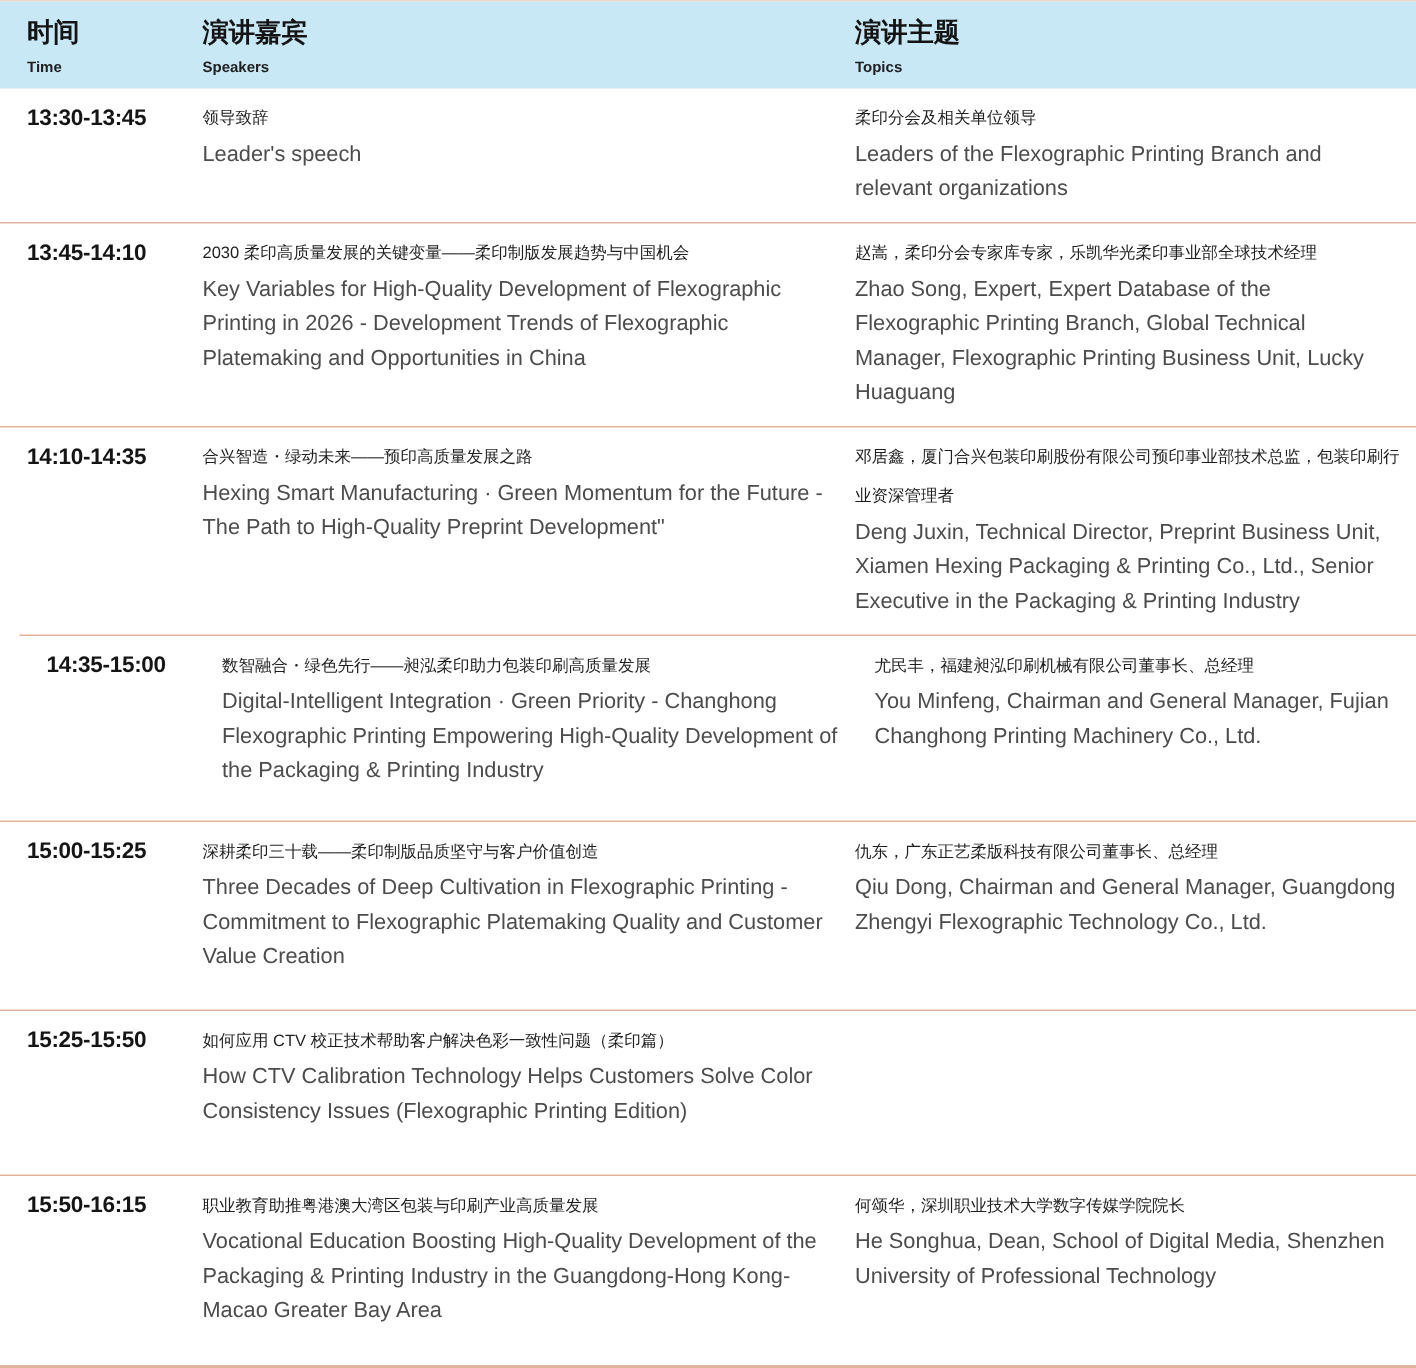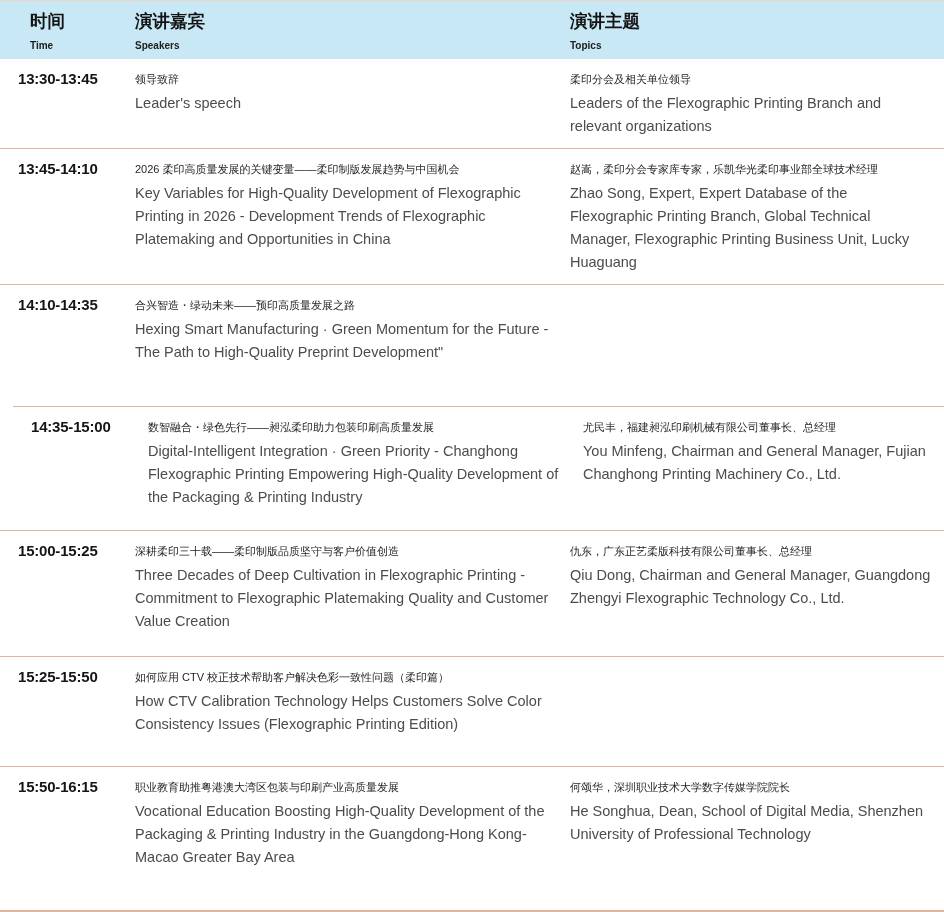--- a/index.html
+++ b/index.html
@@ -51,21 +51,21 @@
     font-weight:700;
     color:#151515;
     letter-spacing:-0.2px;
     line-height:26px;
     white-space:nowrap;
   }
   .topic-cell{padding-right:16px;}
   .speaker-cell{padding-right:10px;}
   .zh{font-size:11px;color:var(--text-primary);line-height:26px;}
   .en{font-size:14.5px;color:var(--text-secondary);line-height:23px;}
-  .cell-time-head{padding-left:30px;}
+  .cell-time-head{padding-left:18px;}
 </style>
 </head>
 <body>
 
 <div class="agenda">
 
   <div class="grid-row agenda-header">
     <div class="cell cell-time-head">
       <div class="hzh">时间</div>
       <div class="hen">Time</div>
@@ -89,34 +89,38 @@
       </div>
       <div class="speaker-cell">
         <div class="zh">柔印分会及相关单位领导</div>
         <div class="en">Leaders of the Flexographic Printing Branch and relevant organizations</div>
       </div>
     </div>
 
     <div class="grid-row row">
       <div class="time-cell">13:45-14:10</div>
       <div class="topic-cell">
-        <div class="zh">2026 柔印高质量发展的关键变量——柔印制版发展趋势与中国机会</div>
+        <div class="zh">2030 柔印高质量发展的关键变量——柔印制版发展趋势与中国机会</div>
         <div class="en">Key Variables for High-Quality Development of Flexographic Printing in 2026 - Development Trends of Flexographic Platemaking and Opportunities in China</div>
       </div>
       <div class="speaker-cell">
         <div class="zh">赵嵩，柔印分会专家库专家，乐凯华光柔印事业部全球技术经理</div>
         <div class="en">Zhao Song, Expert, Expert Database of the Flexographic Printing Branch, Global Technical Manager, Flexographic Printing Business Unit, Lucky Huaguang</div>
       </div>
     </div>
 
     <div class="grid-row row">
       <div class="time-cell">14:10-14:35</div>
       <div class="topic-cell">
         <div class="zh">合兴智造・绿动未来——预印高质量发展之路</div>
         <div class="en">Hexing Smart Manufacturing · Green Momentum for the Future - The Path to High-Quality Preprint Development"</div>
+      </div>
+      <div class="speaker-cell">
+        <div class="zh">邓居鑫，厦门合兴包装印刷股份有限公司预印事业部技术总监，包装印刷行业资深管理者</div>
+        <div class="en">Deng Juxin, Technical Director, Preprint Business Unit, Xiamen Hexing Packaging &amp; Printing Co., Ltd., Senior Executive in the Packaging &amp; Printing Industry</div>
       </div>
     </div>
 
     <div class="grid-row row">
       <div class="time-cell">14:35-15:00</div>
       <div class="topic-cell">
         <div class="zh">数智融合・绿色先行——昶泓柔印助力包装印刷高质量发展</div>
         <div class="en">Digital-Intelligent Integration · Green Priority - Changhong Flexographic Printing Empowering High-Quality Development of the Packaging &amp; Printing Industry</div>
       </div>
       <div class="speaker-cell">

